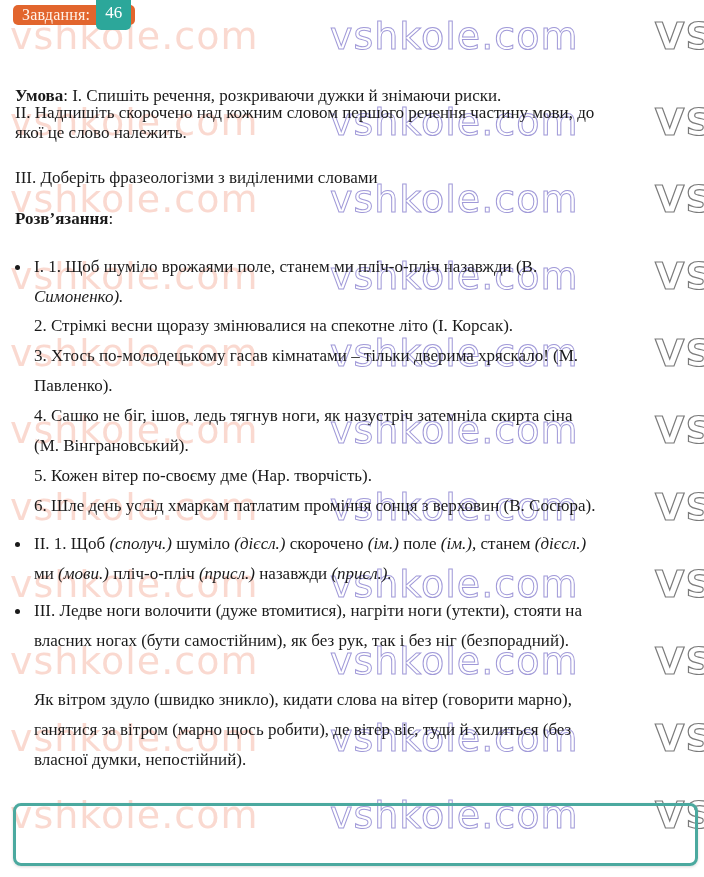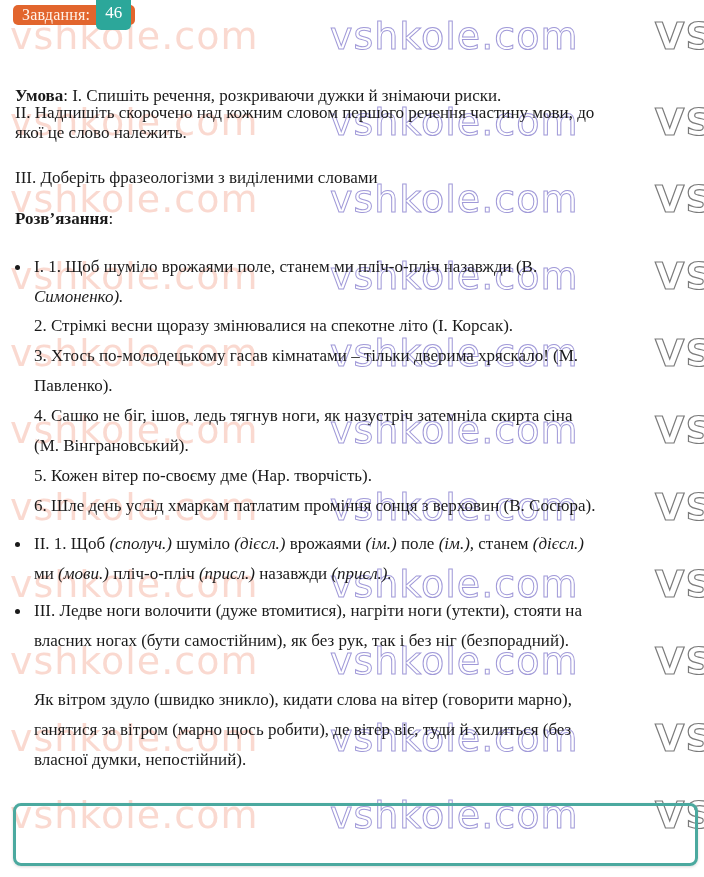--- a/index.html
+++ b/index.html
@@ -182,21 +182,21 @@
   <div class="line ind" style="top:316px;">2. Стрімкі весни щоразу змінювалися на спекотне літо (І. Корсак).</div>
   <div class="line ind" style="top:346px;">3. Хтось по-молодецькому гасав кімнатами – тільки дверима хряскало! (М.</div>
   <div class="line ind" style="top:376px;">Павленко).</div>
   <div class="line ind" style="top:406px;">4. Сашко не біг, ішов, ледь тягнув ноги, як назустріч затемніла скирта сіна</div>
   <div class="line ind" style="top:436px;">(М. Вінграновський).</div>
   <div class="line ind" style="top:466px;">5. Кожен вітер по-своєму дме (Нар. творчість).</div>
   <div class="line ind" style="top:496px;text-align:center;">6. Шле день услід хмаркам патлатим проміння сонця з верховин (В. Сосюра).</div>
 
   <span class="bullet" style="top:542px;"></span>
   <div class="line ind" style="top:534px;">
-    <span>ІІ. 1. Щоб </span><i>(сполуч.)</i><span> шуміло </span><i>(дієсл.)</i><span> врожаями </span><i>(ім.)</i><span> поле </span><i>(ім.),</i><span> станем </span><i>(дієсл.)</i>
+    <span>ІІ. 1. Щоб </span><i>(сполуч.)</i><span> шуміло </span><i>(дієсл.)</i><span> скорочено </span><i>(ім.)</i><span> поле </span><i>(ім.),</i><span> станем </span><i>(дієсл.)</i>
   </div>
   <div class="line ind" style="top:564px;">
     <span>ми </span><i>(мови.)</i><span> пліч-о-пліч </span><i>(присл.)</i><span> назавжди </span><i>(присл.).</i>
   </div>
 
   <span class="bullet" style="top:609px;"></span>
   <div class="line ind" style="top:601px;">ІІІ. Ледве ноги волочити (дуже втомитися), нагріти ноги (утекти), стояти на</div>
   <div class="line ind" style="top:631px;">власних ногах (бути самостійним), як без рук, так і без ніг (безпорадний).</div>
 
   <div class="line ind" style="top:690px;">Як вітром здуло (швидко зникло), кидати слова на вітер (говорити марно),</div>

